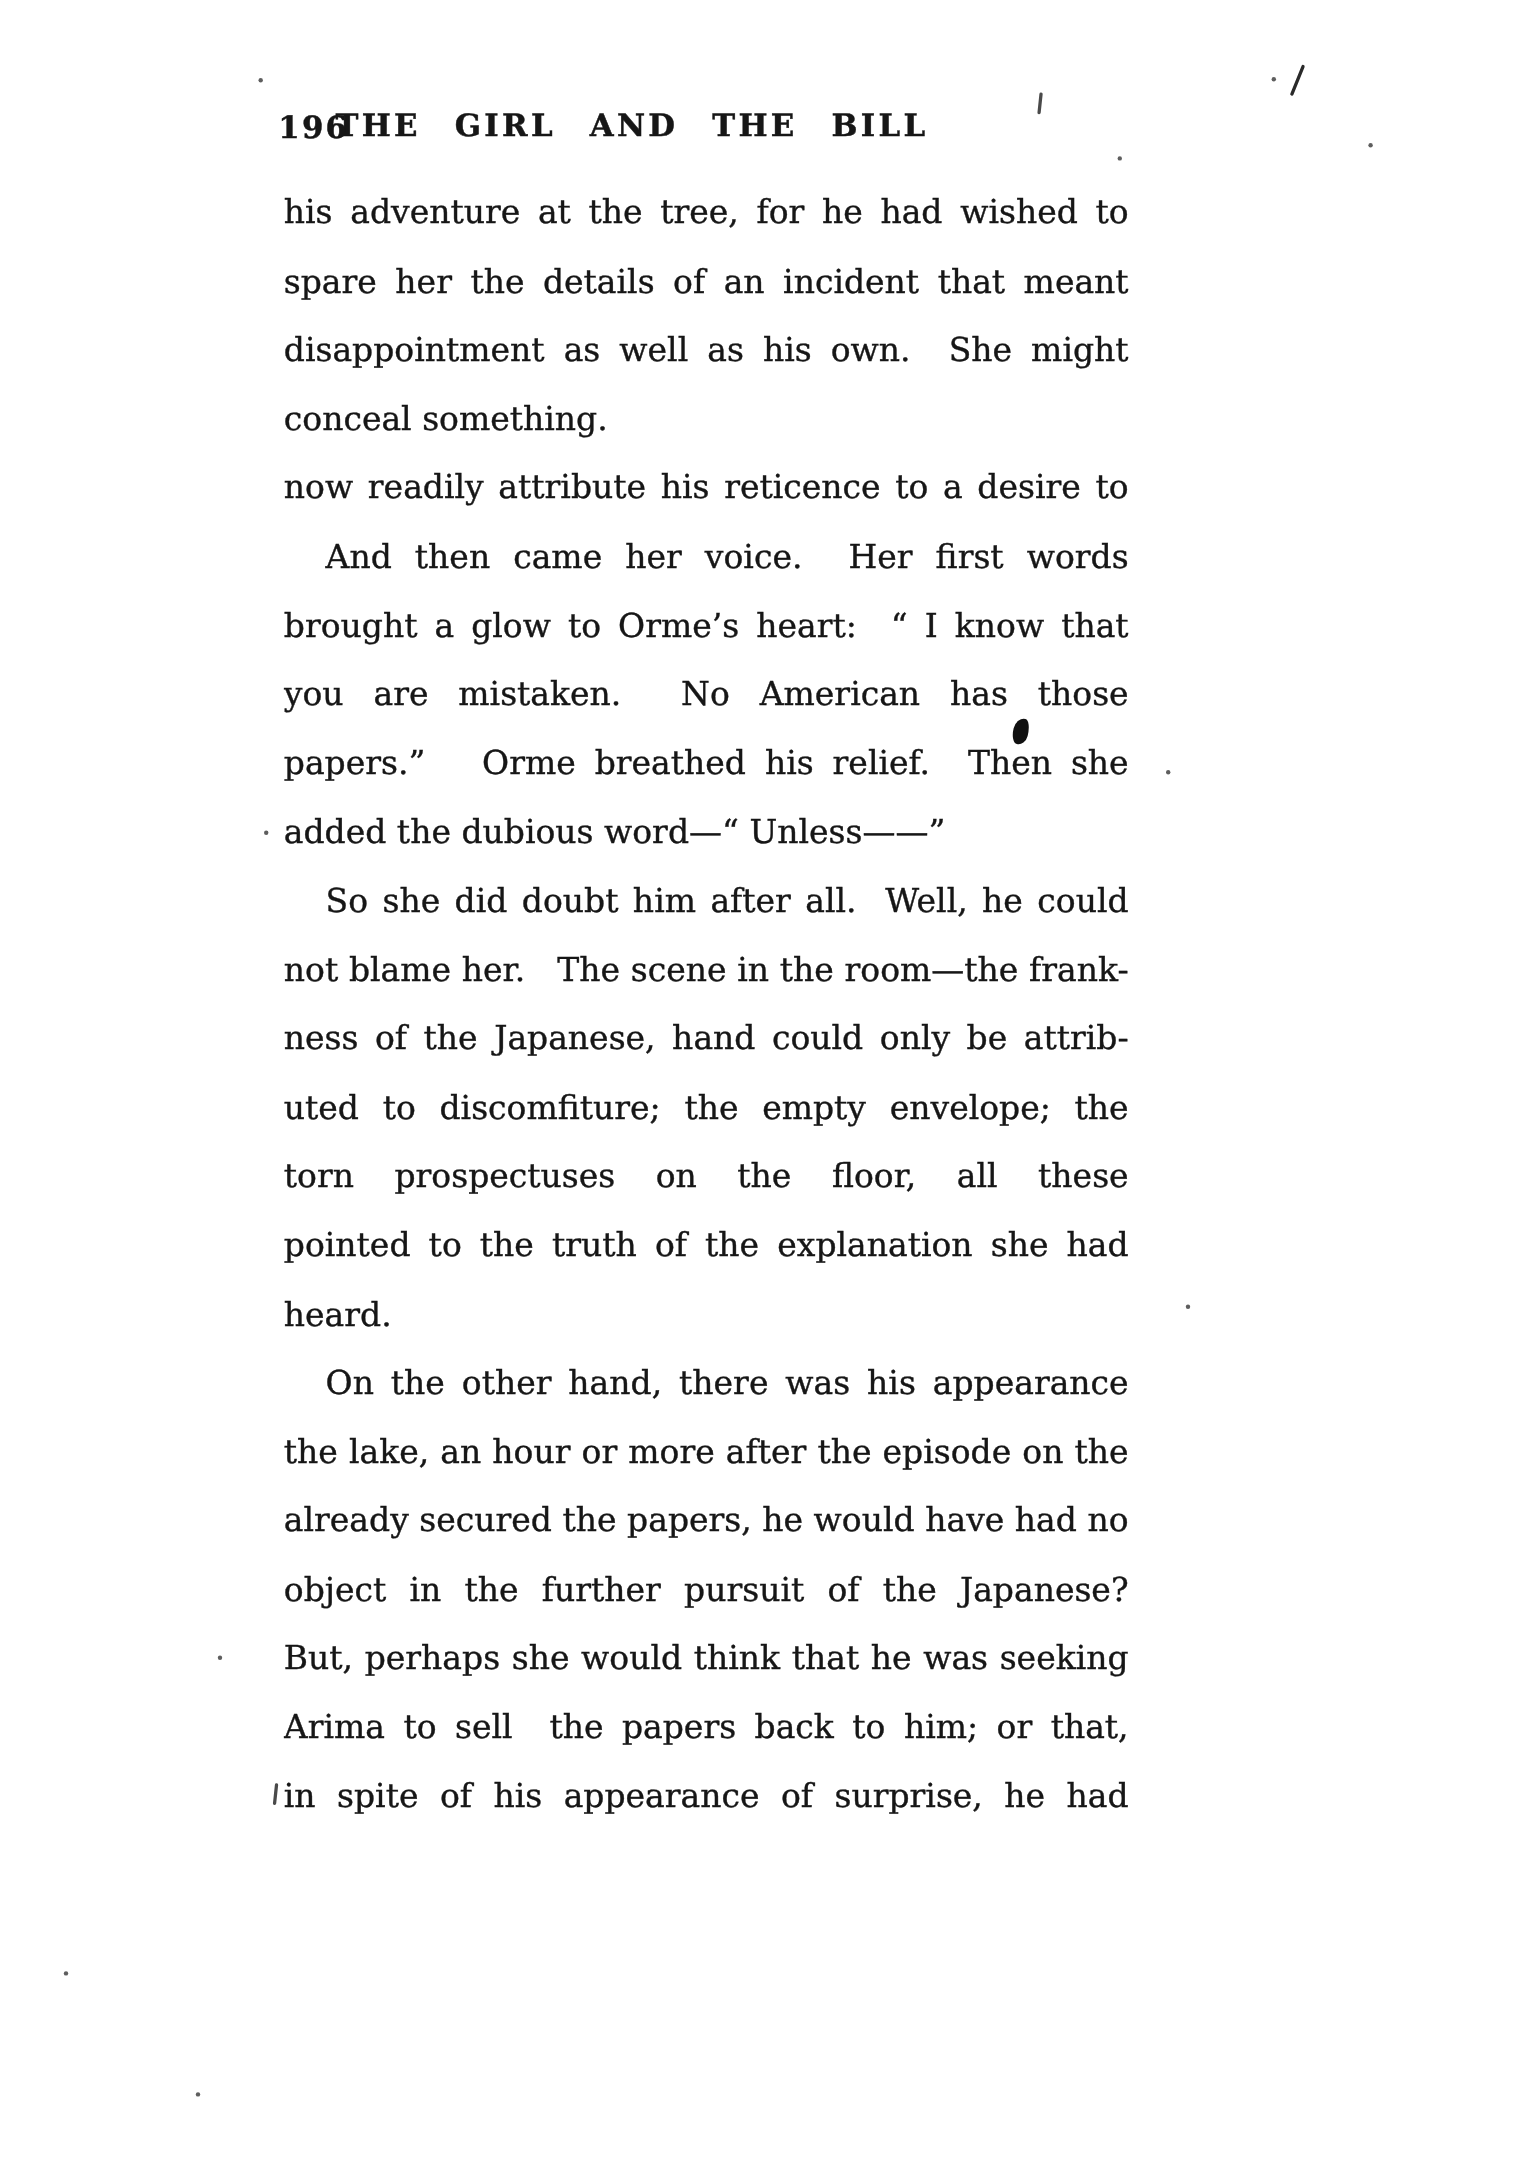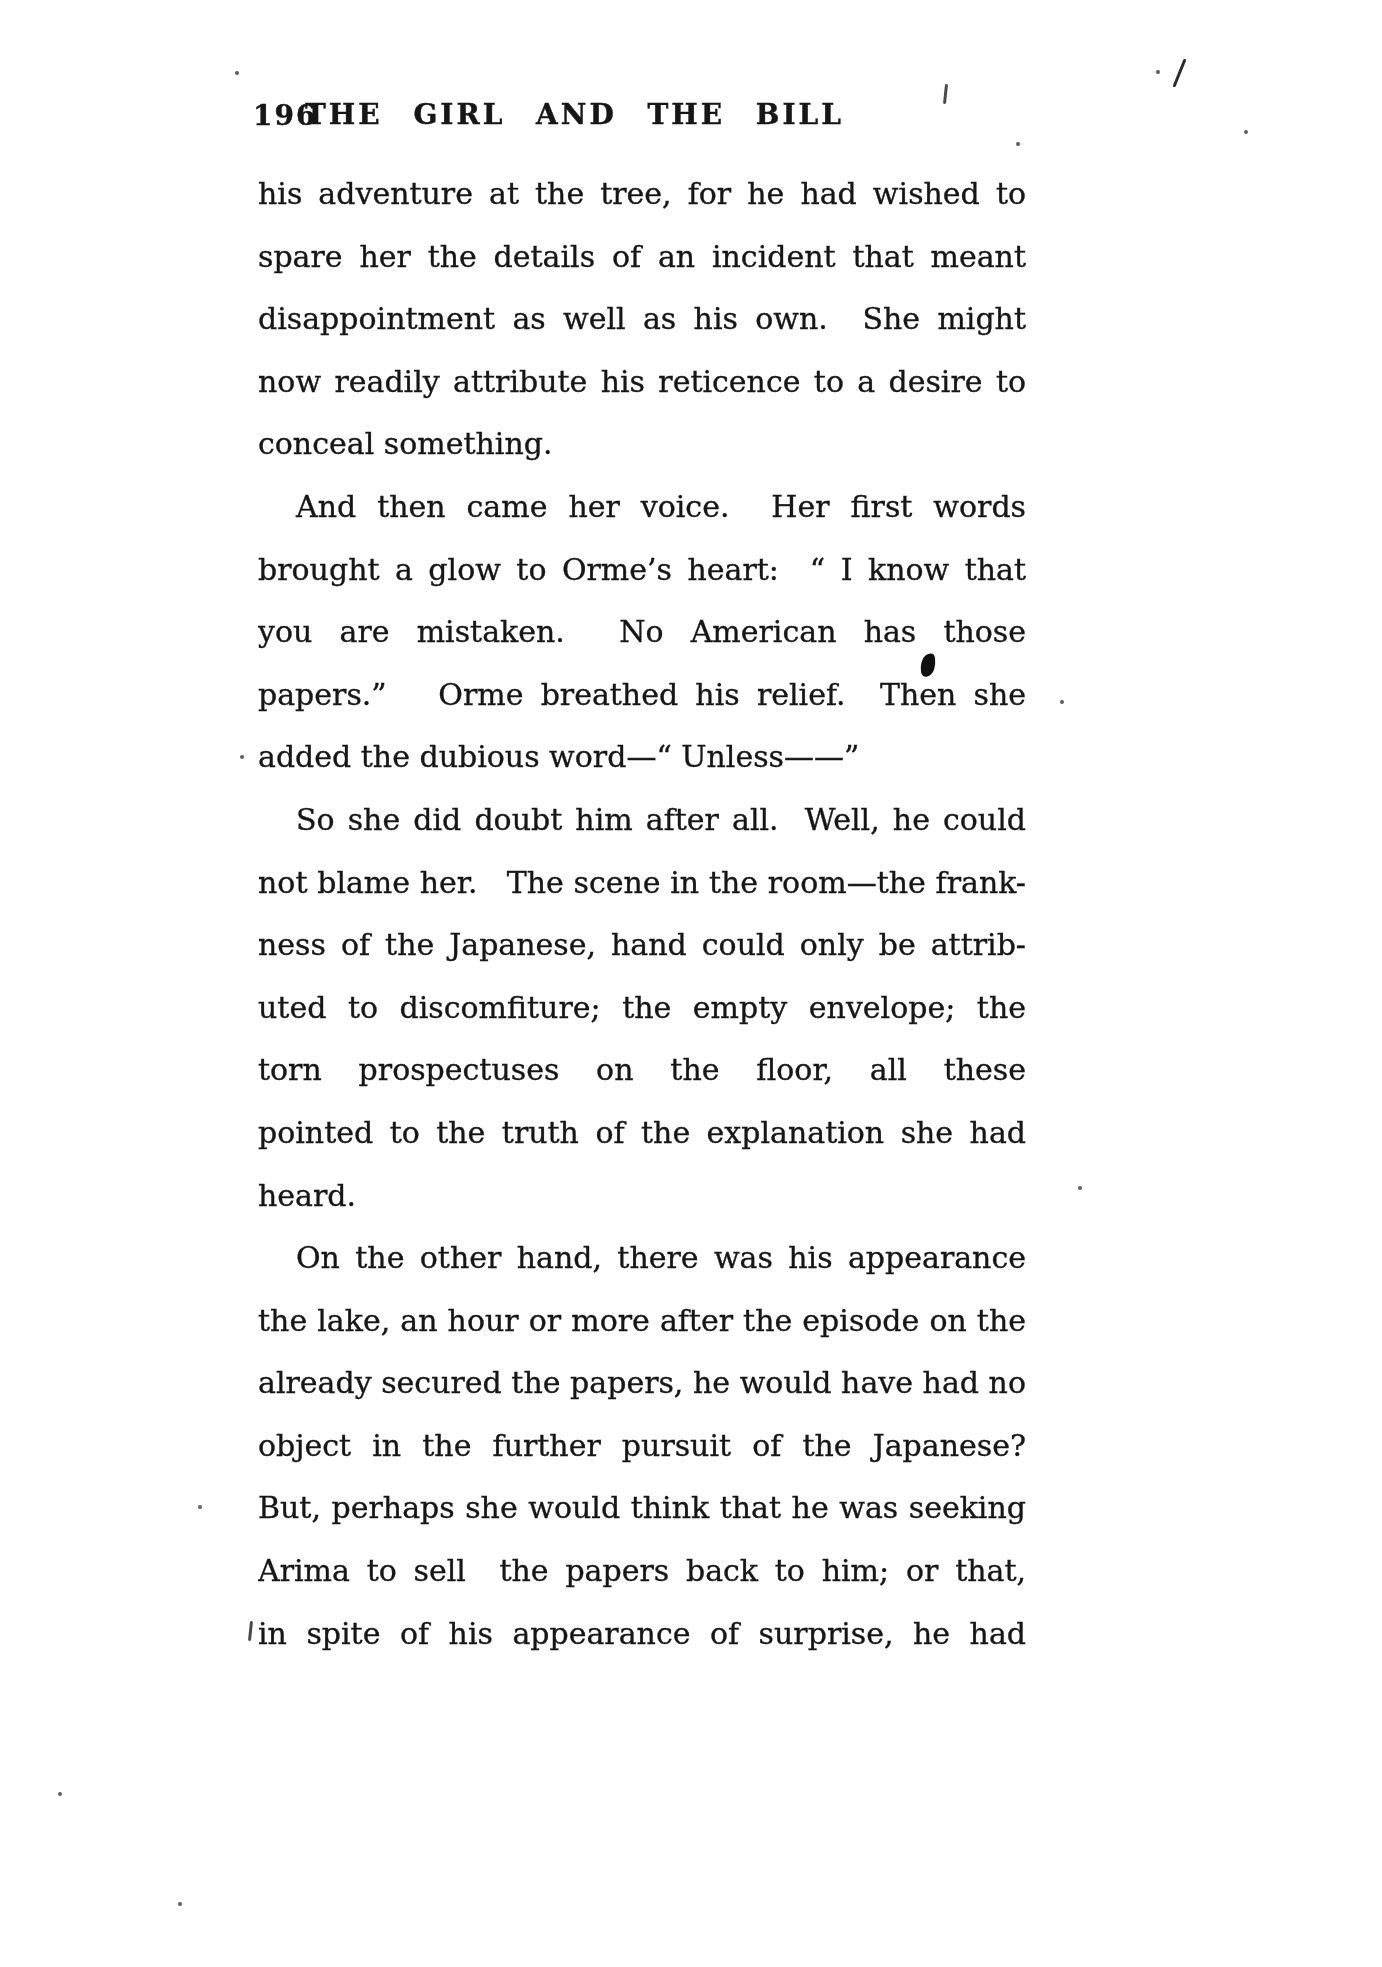--- a/index.html
+++ b/index.html
@@ -59,22 +59,22 @@
   <div class="header">
     <span class="page-num">196</span>
     <div class="title">THE GIRL AND THE BILL</div>
   </div>
 
   <div class="body">
       <div>
         <div class="line">his adventure at the tree, for he had wished to</div>
         <div class="line">spare her the details of an incident that meant her</div>
         <div class="line">disappointment as well as his own.  She might</div>
+        <div class="line flush">conceal something.</div>
         <div class="line">now readily attribute his reticence to a desire to</div>
-        <div class="line flush">conceal something.</div>
       </div>
       <div>
         <div class="line indent">And then came her voice.  Her first words</div>
         <div class="line">brought a glow to Orme’s heart:  “ I know that</div>
         <div class="line">you are mistaken.  No American has those</div>
         <div class="line">papers.”   Orme breathed his relief.  Then she</div>
         <div class="line flush">added the dubious word—“ Unless——”</div>
       </div>
       <div>
         <div class="line indent">So she did doubt him after all.  Well, he could</div>

